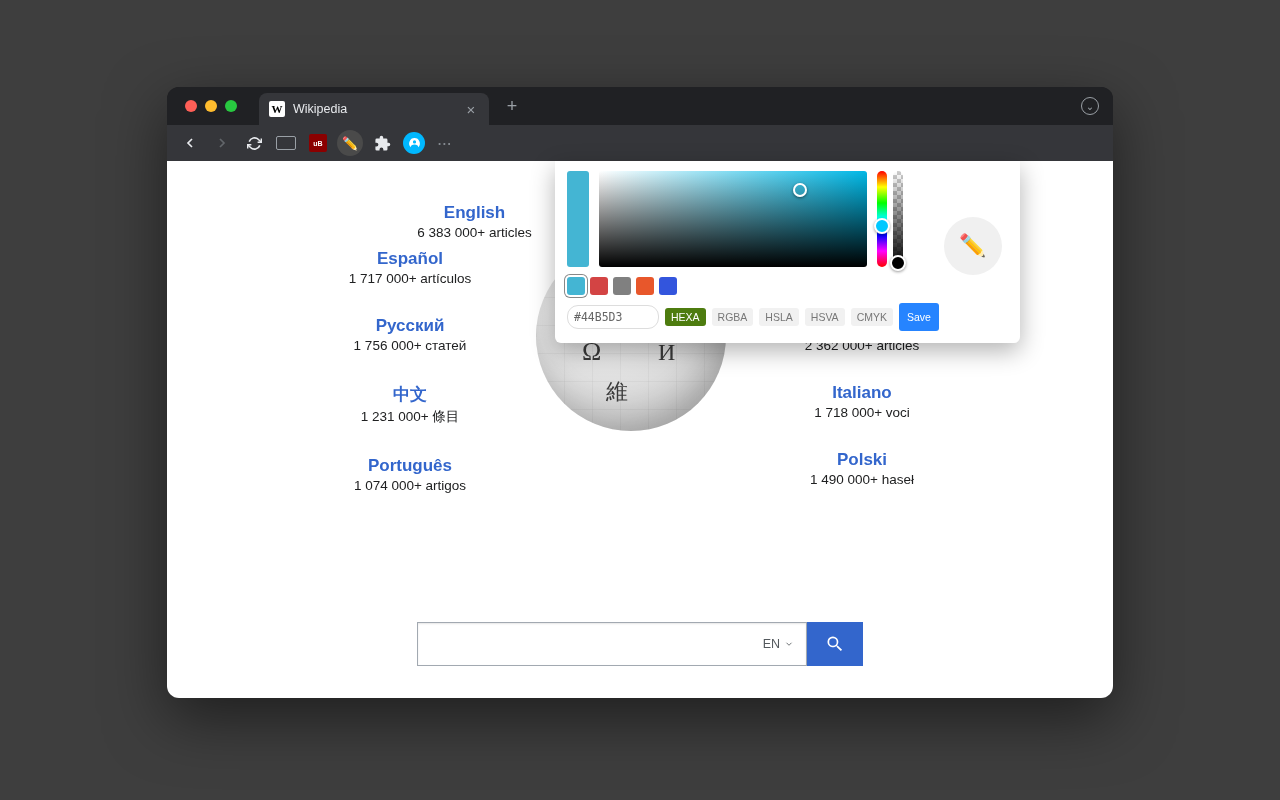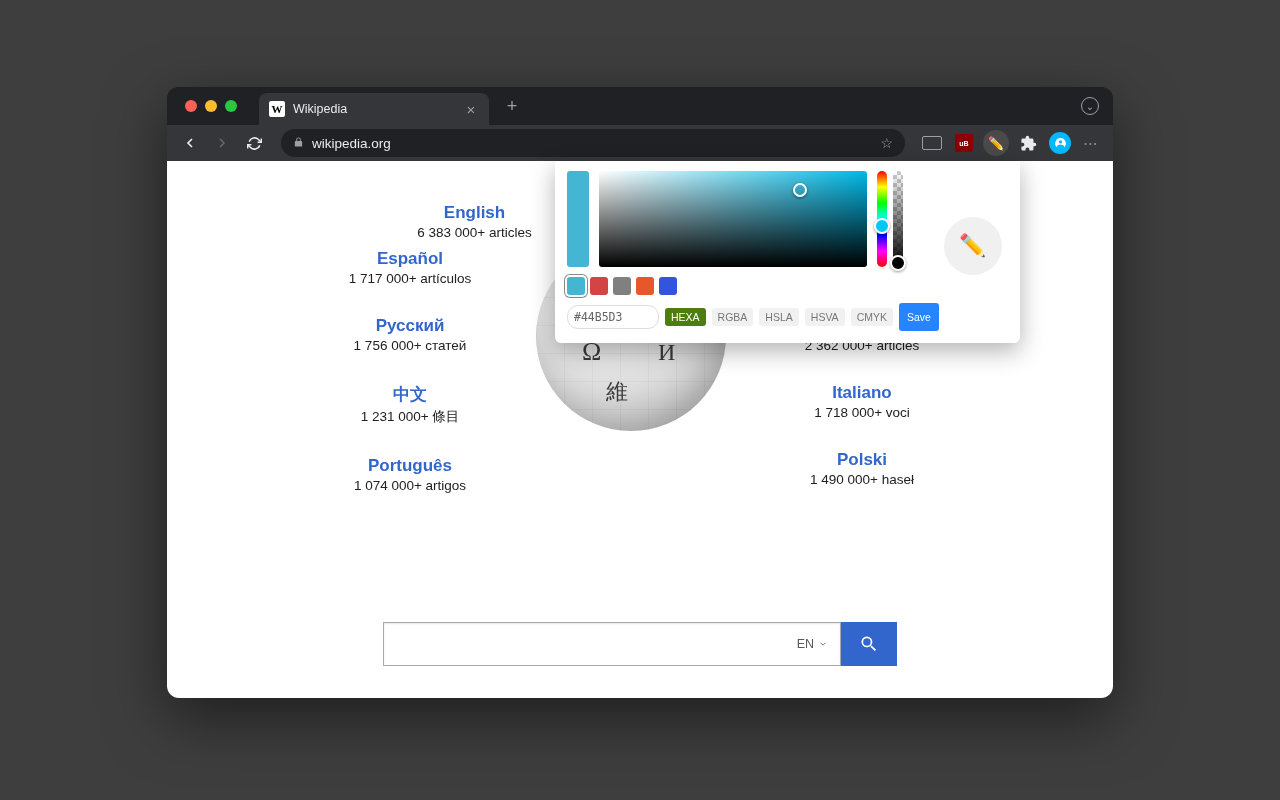--- a/index.html
+++ b/index.html
@@ -38,21 +38,21 @@
 .lang-col.right { align-items: center; text-align: center; }
 .lang-item { }
 .lang-name { color: #3366cc; font-size: 17px; font-weight: 600; margin-bottom: 2px; }
 .lang-count { color: #202122; font-size: 13.5px; }
 .globe { width: 200px; height: 200px; margin: 0 6px; position: relative; top: -8px; }
 .globe-sphere { width: 190px; height: 190px; border-radius: 50%; background: radial-gradient(circle at 38% 30%, #f8f8f8, #d4d4d4 68%, #b0b0b0); position: relative; overflow: visible; box-shadow: inset -10px -14px 30px rgba(0,0,0,0.18); }
 .globe-sphere::after{ content:""; position:absolute; inset:0; border-radius:50%; background-image: linear-gradient(rgba(0,0,0,0.06) 1px, transparent 1px), linear-gradient(90deg, rgba(0,0,0,0.06) 1px, transparent 1px); background-size: 28px 28px; opacity:.6; }
 .glyph { position: absolute; font-family: serif; color: #3a3a3a; font-size: 22px; }
 
 .searchbar-wrap { position: absolute; bottom: 32px; left: 50%; transform: translateX(-50%); display: flex; }
-.search-input-wrap { width: 458px; height: 44px; border: 1px solid #a2a9b1; background: #fff; display: flex; align-items: center; padding: 0 12px; box-shadow: inset 0 1px 2px rgba(0,0,0,0.1); }
+.search-input-wrap { width: 390px; height: 44px; border: 1px solid #a2a9b1; background: #fff; display: flex; align-items: center; padding: 0 12px; box-shadow: inset 0 1px 2px rgba(0,0,0,0.1); }
 .search-input { flex: 1; border: none; outline: none; font-size: 14px; }
 .lang-sel { color: #54595d; font-size: 12.5px; display:flex; align-items:center; gap:4px; cursor:pointer; }
 .search-btn { width: 56px; height: 44px; background: #3366cc; display: flex; align-items: center; justify-content: center; cursor: pointer; }
 .search-btn svg { width: 20px; height: 20px; fill: #fff; }
 
 
 .picker { position: absolute; left: 555px; top: 161px; width: 465px; background: #fff; border-radius: 0 0 6px 6px; box-shadow: 0 8px 24px rgba(0,0,0,0.3); padding: 0 12px 12px 12px; display: flex; }
 .picker-left { flex: 1; padding-top: 10px; }
 .picker-canvas-row { display: flex; gap: 10px; }
 .current-color { width: 22px; height: 96px; background: #44b5d3; border-radius: 3px; }
@@ -109,29 +109,20 @@
       <svg width="16" height="16" viewBox="0 0 24 24" fill="none" stroke="#9aa0a6" stroke-width="2.5">
           <path d="M9 18l6-6-6-6"></path>
         </svg>
     </div>
     <div class="nav-btn">
       <svg width="15" height="15" viewBox="0 0 24 24" fill="none" stroke="#e8eaed" stroke-width="2.5">
           <path d="M23 4v6h-6M1 20v-6h6"></path>
           <path d="M3.51 9a9 9 0 0114.85-3.36L23 10M1 14l4.64 4.36A9 9 0 0020.49 15"></path>
         </svg>
     </div>
-    <div class="addrbar">
-      <span class="lock">
-        <svg width="11" height="12" viewBox="0 0 24 24" fill="#9aa0a6">
-            <path d="M18 10h-1V7a5 5 0 00-10 0v3H6a2 2 0 00-2 2v8a2 2 0 002 2h12a2 2 0 002-2v-8a2 2 0 00-2-2zM9 7a3 3 0 016 0v3H9V7z"></path>
-          </svg>
-      </span>
-      <span class="url">wikipedia.org</span>
-      <span class="star">☆</span>
-    </div>
     <div class="ext-icon">
         <div class="ext-box"></div>
       </div>
     <div class="ext-icon">
         <div class="ub">uB</div>
       </div>
     <div class="ext-icon colorpick-ext">
         <span class="pencil-icon">✏️</span>
       </div>
     <div class="ext-icon">

